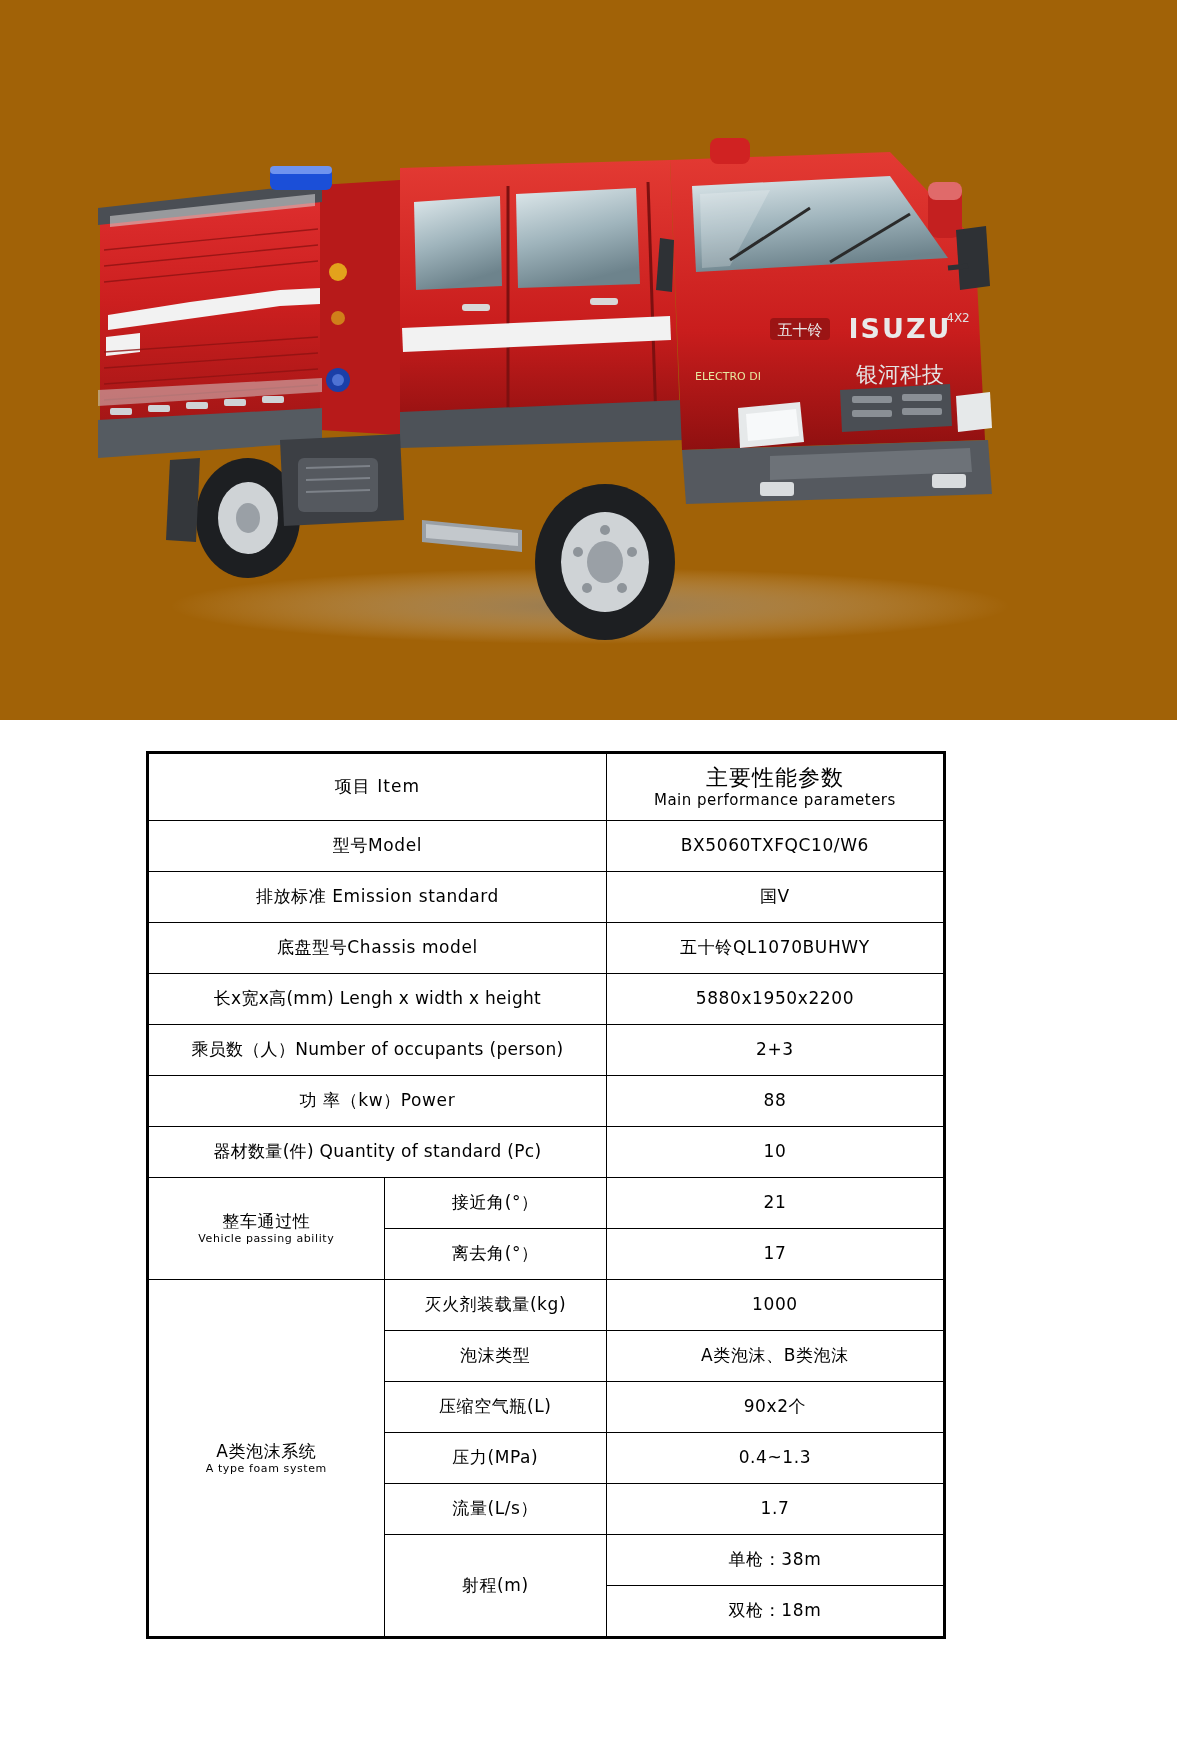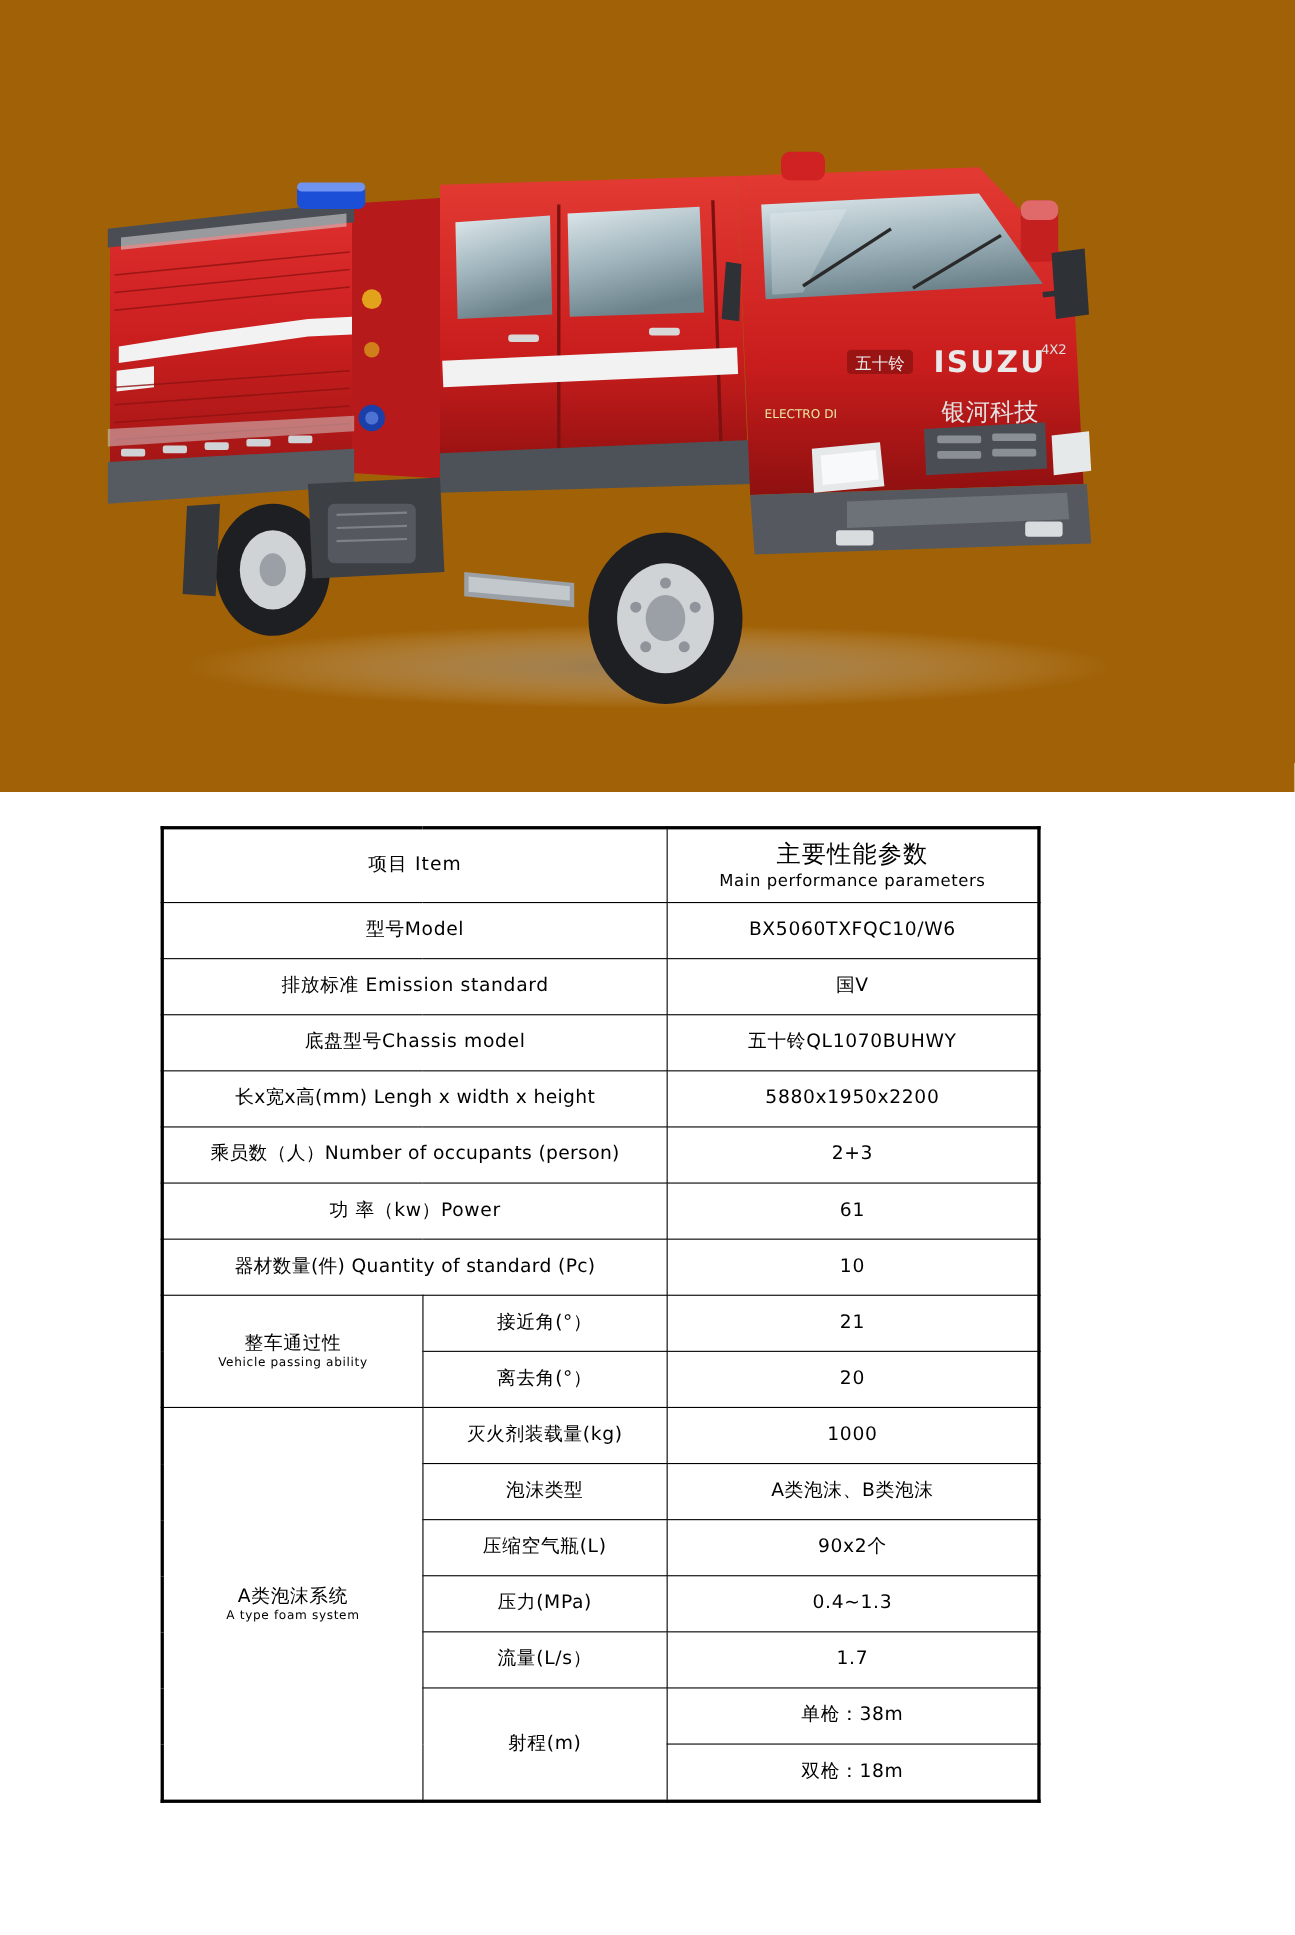--- a/index.html
+++ b/index.html
@@ -272,38 +272,38 @@
       <tr class="r-norm">
         <td colspan="2" class="lbl-sm">长x宽x高(mm) Lengh x width x height</td>
         <td class="val">5880x1950x2200</td>
       </tr>
       <tr class="r-norm">
         <td colspan="2" class="lbl-sm">乘员数（人）Number of occupants (person)</td>
         <td class="val">2+3</td>
       </tr>
       <tr class="r-norm">
         <td colspan="2" class="lbl">功 率（kw）Power</td>
-        <td class="val">61</td>
+        <td class="val">88</td>
       </tr>
       <tr class="r-norm">
         <td colspan="2" class="lbl-sm">器材数量(件) Quantity of standard (Pc)</td>
         <td class="val">10</td>
       </tr>
 
       <tr class="r-norm">
         <td rowspan="2" class="grp two-line">
           <div>整车通过性</div>
           <div class="en">Vehicle passing ability</div>
         </td>
         <td class="lbl">接近角(°）</td>
         <td class="val">21</td>
       </tr>
       <tr class="r-norm">
         <td class="lbl">离去角(°）</td>
-        <td class="val">20</td>
+        <td class="val">17</td>
       </tr>
 
       <tr class="r-norm">
         <td rowspan="7" class="grp two-line">
           <div>A类泡沫系统</div>
           <div class="en">A type foam system</div>
         </td>
         <td class="lbl">灭火剂装载量(kg)</td>
         <td class="val">1000</td>
       </tr>

